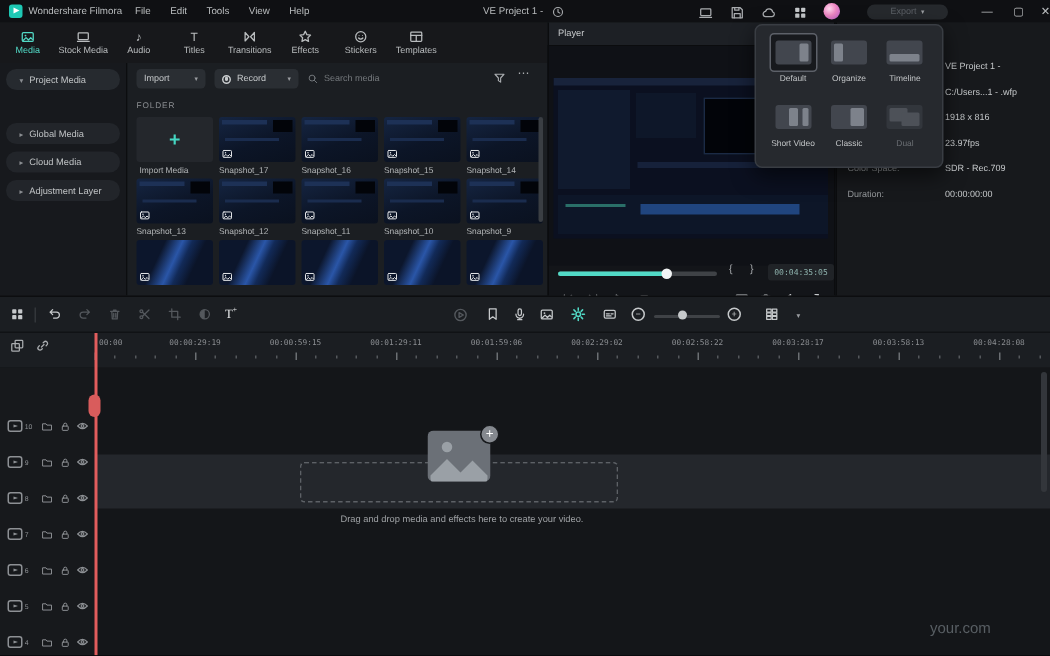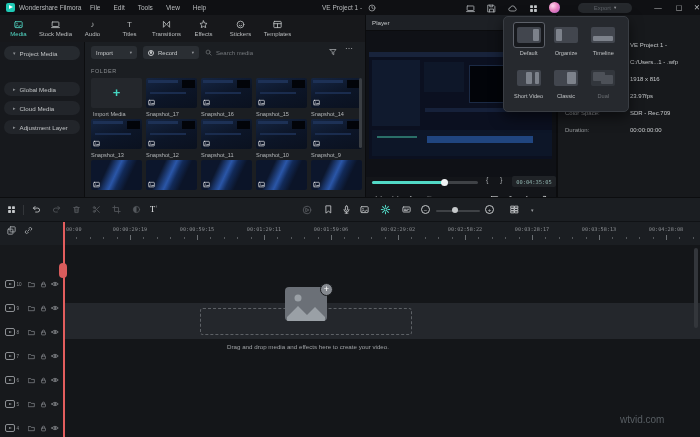--- a/index.html
+++ b/index.html
@@ -883,14 +883,14 @@
    </div>
       </div>
     <div id="tl-scroll" class="abs"></div>
   </div>
   <div id="playhead-line" class="abs"></div>
   <div id="playhead-handle" class="abs"></div>
 
   <div class="abs vline" style="left:365px;top:15px;height:182px"></div>
   <div class="abs vline" style="left:557px;top:15px;height:182px"></div>
 
-  <div id="watermark" class="abs txt">wtvid.com</div>
+  <div id="watermark" class="abs txt">your.com</div>
 </div>
 
 </body></html>

